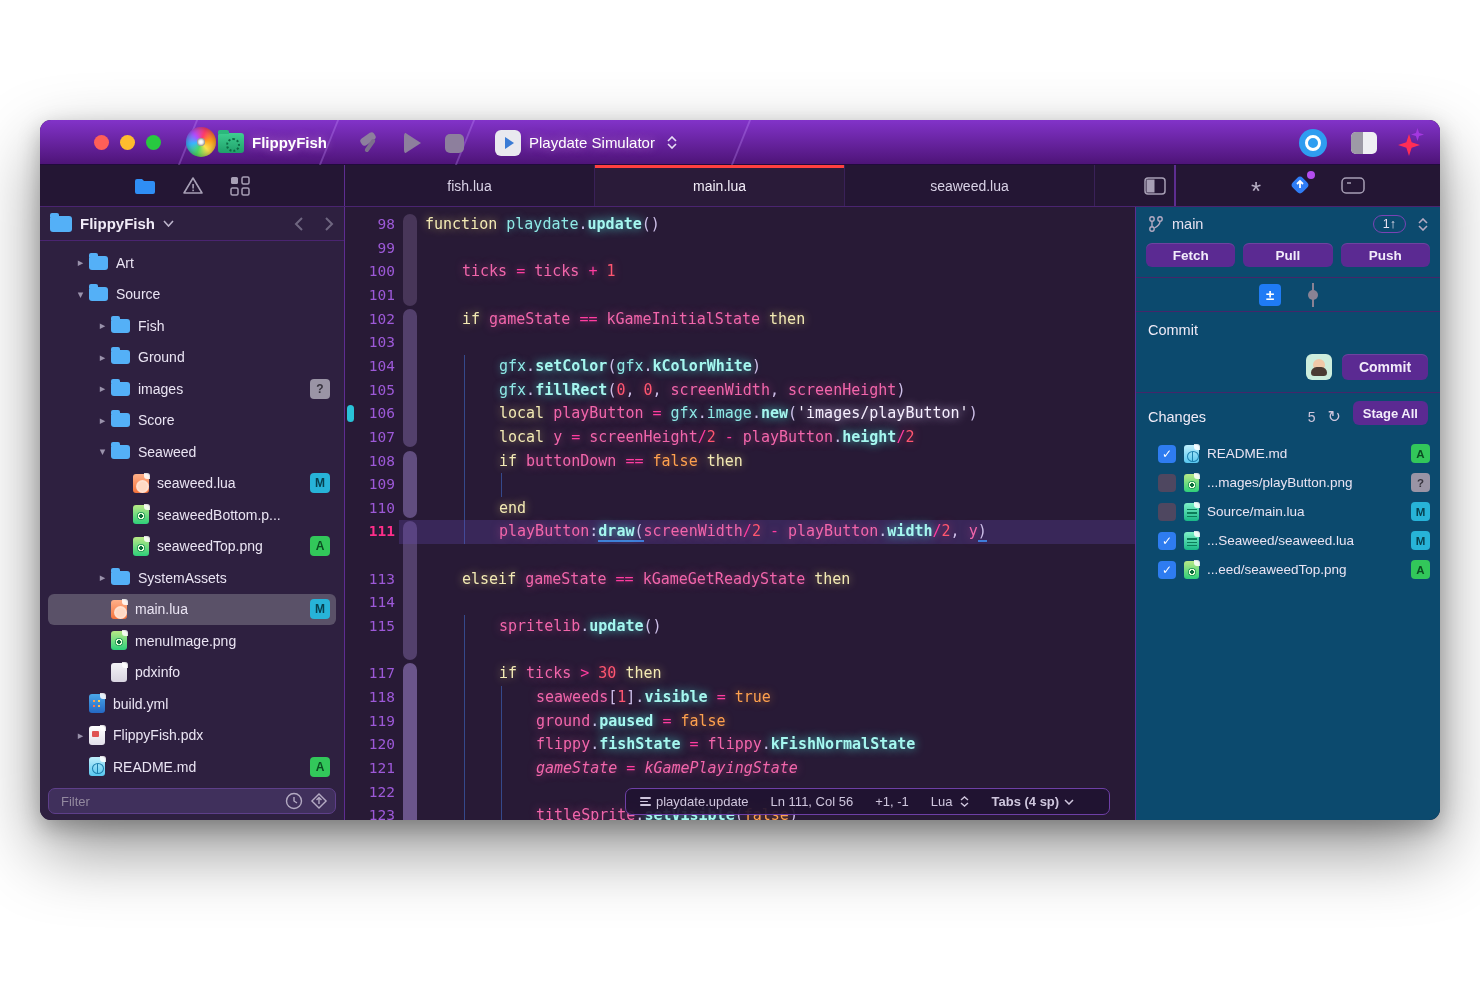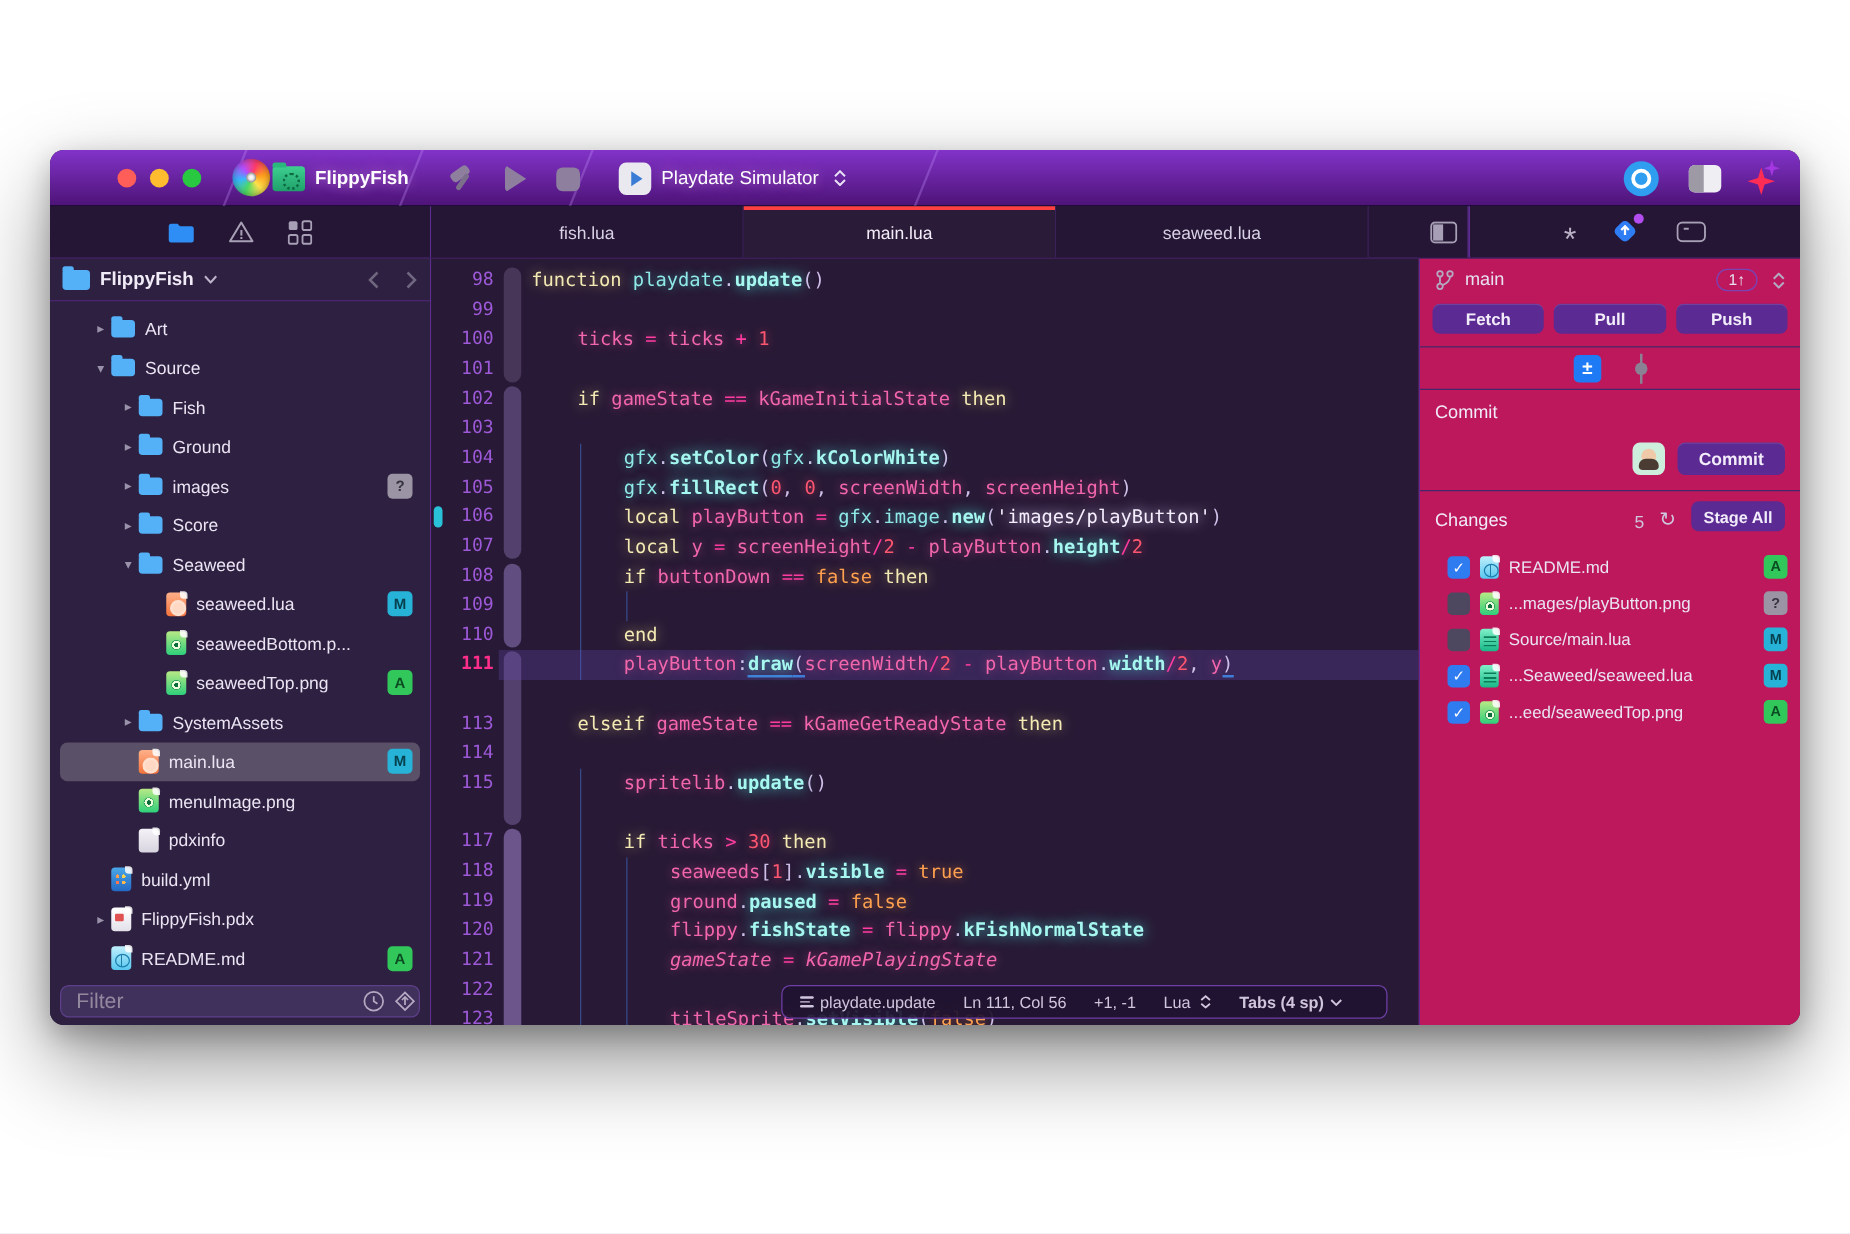--- a/index.html
+++ b/index.html
@@ -42,21 +42,21 @@
   .tr-tabs{width:790px;display:flex;position:relative;}
   .tr-right{flex:1;border-left:1px solid #5e2d91;display:flex;align-items:center;justify-content:center;gap:28px;position:relative;}
   .tab{flex:0 0 250px;display:flex;align-items:center;justify-content:center;font-size:14px;color:#d9d2e6;border-right:1px solid #3a2158;background:#241634;position:relative;cursor:default;}
   .tab.active{background:#2a1b39;color:#f2edf8;}
   .tab.active::before{content:"";position:absolute;left:0;top:0;right:0;height:3px;background:#ff4040;}
   .splitbox{flex:1;display:flex;align-items:center;justify-content:center;}
   
   .main{display:flex;height:613px;}
   .sidebar{width:305px;background:#2e2040;border-right:1px solid #5e2d91;position:relative;}
   .editor{width:790px;background:#281a36;position:relative;overflow:hidden;}
-  .rightpanel{width:305px;background:#be185d;border-left:1px solid #5e2d91;position:relative;font-size:14px;color:#e7e1f0;}
+  .rightpanel{width:305px;background:#0c4a6e;border-left:1px solid #5e2d91;position:relative;font-size:14px;color:#e7e1f0;}
   
   .proj-head{height:34px;border-bottom:1px solid #4a2470;display:flex;align-items:center;padding:0 10px;color:#f0ebf7;font-size:15px;font-weight:700;gap:8px;}
   .bfolder{position:relative;width:22px;height:16px;border-radius:2px 3px 3px 3px;background:#54b0f7;flex:none;}
   .bfolder::before{content:"";position:absolute;top:-3px;left:0;width:9px;height:4px;border-radius:2px 2px 0 0;background:#54b0f7;}
   .bfolder.small{width:19px;height:14px;}
   .navarrows{margin-left:auto;display:flex;gap:22px;color:#6f6680;}
   .tree{position:absolute;top:40px;left:0;right:0;}
   .trow{height:31.5px;display:flex;align-items:center;color:#eae4f3;font-size:14px;position:relative;border-radius:6px;margin:0 8px;padding-right:6px;}
   .trow.sel{background:#5a5168;}
   .chev{width:17px;flex:none;color:#9a92ab;font-size:11px;text-align:center;}
@@ -74,21 +74,21 @@
   .d-md{background:linear-gradient(#bfeffc,#58c7ef);}
   .d-md::before{content:"";position:absolute;left:3px;top:6px;width:10px;height:9px;border:1.5px solid #1b7fae;border-radius:50%;background:linear-gradient(transparent 40%,#1b7fae 40% 48%,transparent 48%),linear-gradient(90deg,transparent 40%,#1b7fae 40% 48%,transparent 48%);}
   .d-lua2{background:linear-gradient(#7ef0c8,#19b887);}
   .d-lua2::before{content:"";position:absolute;left:3px;top:6px;width:10px;height:8px;background:repeating-linear-gradient(#0b7c58 0 1.5px,transparent 1.5px 3.5px);}
   .tlabel{margin-left:8px;white-space:nowrap;overflow:hidden;text-overflow:ellipsis;flex:1;}
   .badge{flex:none;width:20px;height:20px;border-radius:4px;font-size:12px;font-weight:700;display:flex;align-items:center;justify-content:center;margin-left:6px;}
   .b-a{background:#32c75a;color:#0b4d22;}
   .b-m{background:#27b3d8;color:#07404f;}
   .b-q{background:#9a94a5;color:#37333e;}
   .filterbar{position:absolute;left:8px;right:8px;bottom:6px;height:26px;background:#40305c;border:1px solid #5e3f8a;border-radius:7px;display:flex;align-items:center;padding:0 6px 0 10px;}
-  .filterbar input{flex:1;background:transparent;border:none;outline:none;color:#d9d2e6;font-size:17px;font-family:inherit;}
+  .filterbar input{flex:1;background:transparent;border:none;outline:none;color:#d9d2e6;font-size:13px;font-family:inherit;}
   .filterbar input::placeholder{color:#93899f;}
   .fico{margin-left:6px;display:flex;}
   
   .fold{position:absolute;left:58px;width:14px;border-radius:7px;}
   .fa{background:#483659;} .fb{background:#53406c;} .fc{background:#614d7f;} .fd{background:#6b558b;}
   .guide{position:absolute;width:1px;background:#3a5aa8;opacity:.75;}
   .gitmark{position:absolute;left:2px;width:7px;height:17px;border-radius:4px;background:#29c2d8;}
   .cl{position:absolute;left:0;right:0;height:23.65px;}
   .cl .band{position:absolute;left:54px;right:0;top:0;bottom:0;background:rgba(108,78,190,.26);}
   .ln{position:absolute;left:0;width:50px;text-align:right;font-family:"DejaVu Sans Mono",monospace;font-size:14.5px;color:#9d59d8;line-height:23.65px;}

